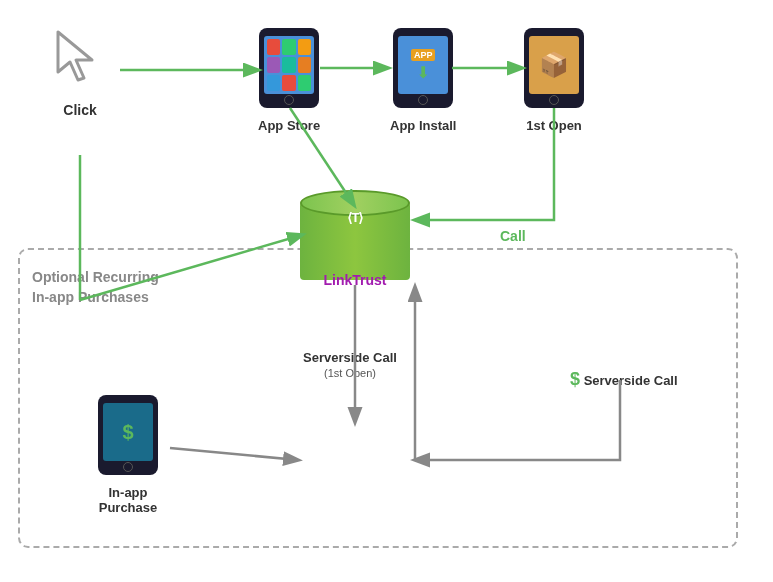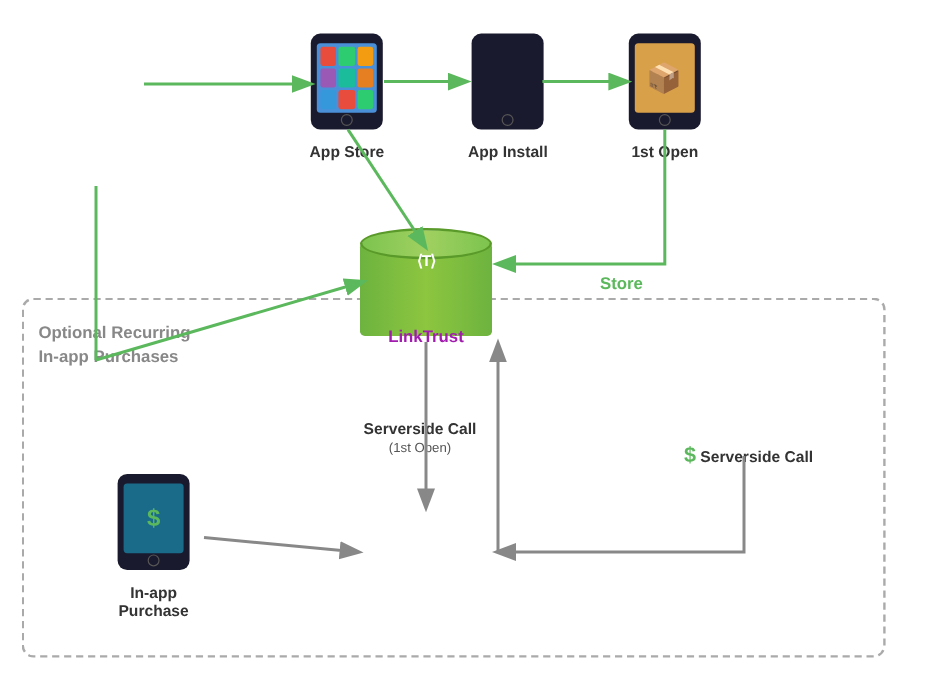--- a/index.html
+++ b/index.html
@@ -298,20 +298,28 @@
     }
   </style>
 </head>
 <body>
 
 <div class="diagram">
 
   <div class="dashed-box"></div>
   <div class="dashed-label">Optional Recurring<br>In-app Purchases</div>
 
+  <div class="click-area">
+    <div class="click-icon">
+      <svg width="60" height="60" viewBox="0 0 60 60">
+        <polygon points="8,4 8,44 20,34 28,52 34,50 26,32 42,32" fill="none" stroke="#999" stroke-width="3" stroke-linejoin="round"></polygon>
+      </svg>
+    </div>
+    <div class="click-label">Click</div>
+  </div>
 
   <div class="phone-box" style="left:258px; top:28px;">
     <div class="phone-body" style="width:60px;height:80px;background:#1a1a2e;border-radius:8px;position:relative;display:inline-block;">
       <div class="phone-screen" style="background:#4a90d9;">
         <div class="phone-grid">
           <div class="grid-cell" style="background:#e74c3c;"></div>
           <div class="grid-cell" style="background:#2ecc71;"></div>
           <div class="grid-cell" style="background:#f39c12;"></div>
           <div class="grid-cell" style="background:#9b59b6;"></div>
           <div class="grid-cell" style="background:#1abc9c;"></div>
@@ -321,20 +329,24 @@
           <div class="grid-cell" style="background:#2ecc71;"></div>
         </div>
       </div>
       <div style="position:absolute;bottom:3px;left:50%;transform:translateX(-50%);width:10px;height:10px;border-radius:50%;border:1px solid #555;"></div>
     </div>
     <div class="phone-label">App Store</div>
   </div>
 
   <div class="phone-box" style="left:390px; top:28px;">
     <div class="phone-body" style="width:60px;height:80px;background:#1a1a2e;border-radius:8px;position:relative;display:inline-block;">
+      <div class="app-install-screen">
+        <div class="app-badge">APP</div>
+        <div class="download-arrow">⬇</div>
+      </div>
       <div style="position:absolute;bottom:3px;left:50%;transform:translateX(-50%);width:10px;height:10px;border-radius:50%;border:1px solid #555;"></div>
     </div>
     <div class="phone-label">App Install</div>
   </div>
 
   <div class="phone-box" style="left:524px; top:28px;">
     <div class="phone-body" style="width:60px;height:80px;background:#1a1a2e;border-radius:8px;position:relative;display:inline-block;">
       <div class="open-screen">
         <span style="font-size:24px;">📦</span>
       </div>
@@ -356,21 +368,21 @@
   <div class="inapp-wrap">
     <div class="phone-body" style="width:60px;height:80px;background:#1a1a2e;border-radius:8px;position:relative;display:inline-block;">
       <div class="inapp-screen">
         <span class="dollar-green">$</span>
       </div>
       <div style="position:absolute;bottom:3px;left:50%;transform:translateX(-50%);width:10px;height:10px;border-radius:50%;border:1px solid #555;"></div>
     </div>
     <div class="phone-label">In-app Purchase</div>
   </div>
 
-  <div class="pixel-label">Store</div>
+  <div class="pixel-label">Call</div>
 
   <div class="serverside-label">
     <span>Serverside Call</span><br>
     <span class="serverside-sub">(1st Open)</span>
   </div>
 
   <div class="serverside-right-label">
     <span class="dollar-right">$</span>
     <span>Serverside Call</span>
   </div>

